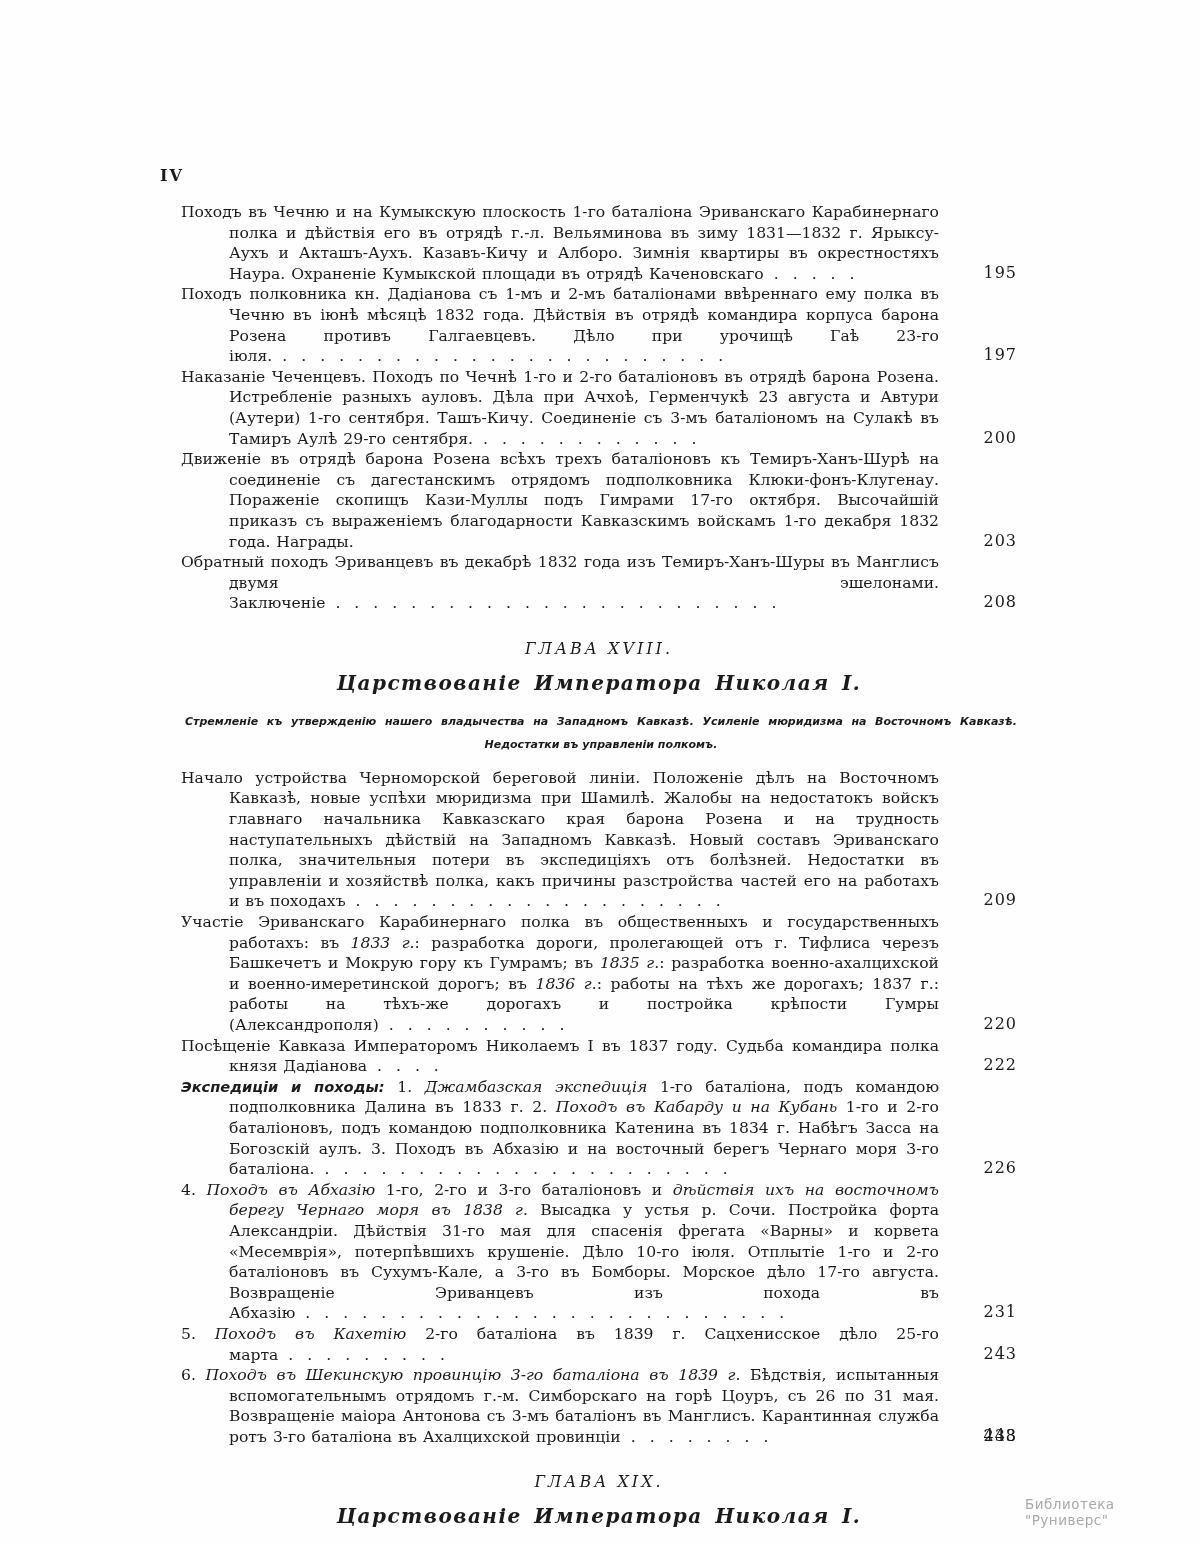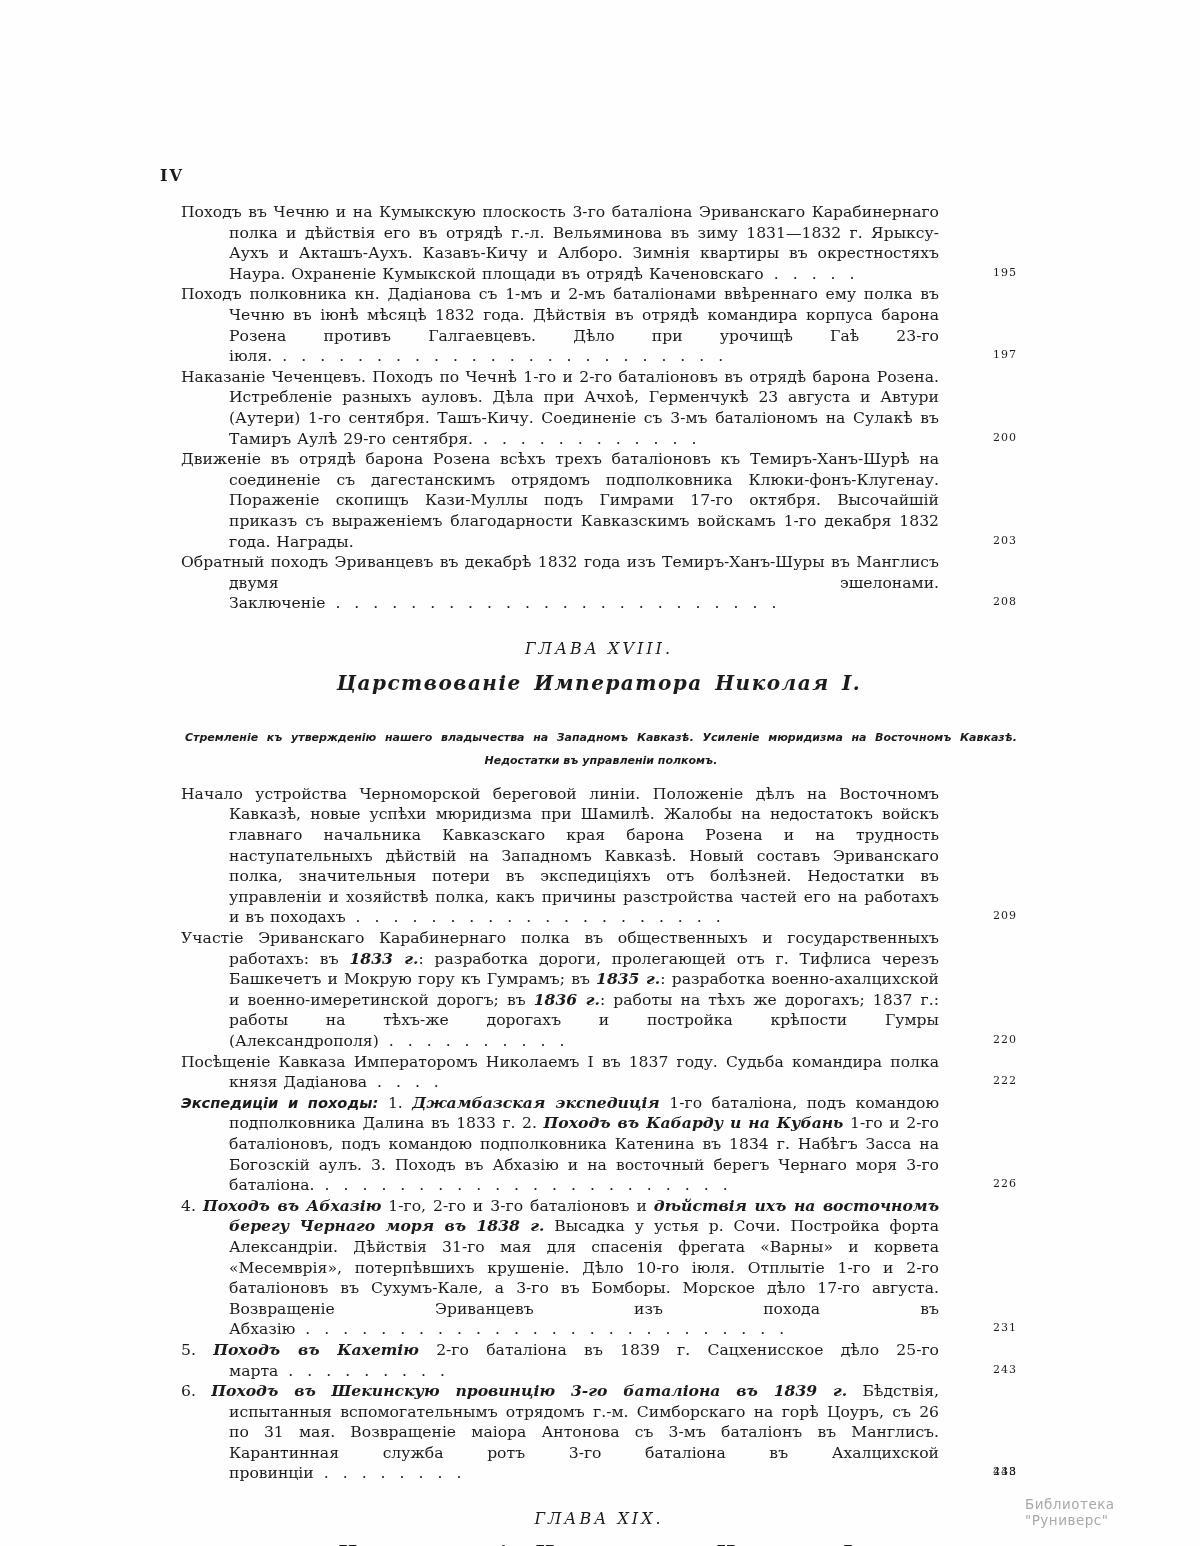--- a/index.html
+++ b/index.html
@@ -36,29 +36,29 @@
     padding-right: 78px;
     word-spacing: 1px;
   }
   .entry .pagenum {
     position: absolute;
     right: 0;
     bottom: 1px;
     width: 70px;
     text-align: right;
     text-indent: 0;
-    font-size: 11px;
+    font-size: 16px;
     letter-spacing: 1px;
   }
   .entry .dots {
     letter-spacing: 14px;
     padding-left: 10px;
     white-space: normal;
   }
-  .it { font-style: italic; font-weight: bold; }
+  .it { font-style: italic; }
   .bd {
     font-family: "DejaVu Sans", sans-serif;
     font-weight: bold;
     font-size: 14.6px;
     font-style: italic;
   }
   .chapter {
     text-align: center;
     margin: 25px 0 12px 0;
     font-style: italic;
@@ -66,21 +66,21 @@
   .ch-label {
     font-size: 16px;
     letter-spacing: 3px;
     margin-bottom: 13px;
   }
   .ch-title {
     font-size: 20px;
     font-weight: bold;
     letter-spacing: 1.5px;
     word-spacing: 4px;
-    margin-bottom: 31px;
+    margin-bottom: 15px;
   }
   .ch-sub {
     font-family: "DejaVu Sans", sans-serif;
     font-weight: bold;
     font-size: 11px;
     line-height: 23px;
     text-align: justify;
     text-align-last: center;
     margin: 0 0 9px 4px;
   }
@@ -94,21 +94,21 @@
     letter-spacing: 0.5px;
   }
 </style>
 </head>
 <body>
 
 <div class="page">
   <div class="folio">IV</div>
   <div class="toc">
   <div class="entry">
-    <span><span>Походъ въ Чечню и на Кумыкскую плоскость 3-го баталіона Эриванскаго Карабинернаго полка и дѣйствія его въ отрядѣ г.-л. Вельяминова въ зиму 1831—1832 г. Ярыксу-Аухъ и Акташъ-Аухъ. Казавъ-Кичу и Алборо. Зимнія квартиры въ окрестностяхъ Наура. Охраненіе Кумыкской площади въ отрядѣ Каченовскаго</span><span class="dots">.....</span></span>
+    <span><span>Походъ въ Чечню и на Кумыкскую плоскость 1-го баталіона Эриванскаго Карабинернаго полка и дѣйствія его въ отрядѣ г.-л. Вельяминова въ зиму 1831—1832 г. Ярыксу-Аухъ и Акташъ-Аухъ. Казавъ-Кичу и Алборо. Зимнія квартиры въ окрестностяхъ Наура. Охраненіе Кумыкской площади въ отрядѣ Каченовскаго</span><span class="dots">.....</span></span>
     <span class="pagenum">195</span>
   </div>
 
   <div class="entry">
     <span><span>Походъ полковника кн. Дадіанова съ 1-мъ и 2-мъ баталіонами ввѣреннаго ему полка въ Чечню въ іюнѣ мѣсяцѣ 1832 года. Дѣйствія въ отрядѣ командира корпуса барона Розена противъ Галгаевцевъ. Дѣло при урочищѣ Гаѣ 23-го іюля.</span><span class="dots">........................</span></span>
     <span class="pagenum">197</span>
   </div>
 
   <div class="entry">
     <span><span>Наказаніе Чеченцевъ. Походъ по Чечнѣ 1-го и 2-го баталіоновъ въ отрядѣ барона Розена. Истребленіе разныхъ ауловъ. Дѣла при Ачхоѣ, Герменчукѣ 23 августа и Автури (Аутери) 1-го сентября. Ташъ-Кичу. Соединеніе съ 3-мъ баталіономъ на Сулакѣ въ Тамиръ Аулѣ 29-го сентября.</span><span class="dots">............</span></span>

